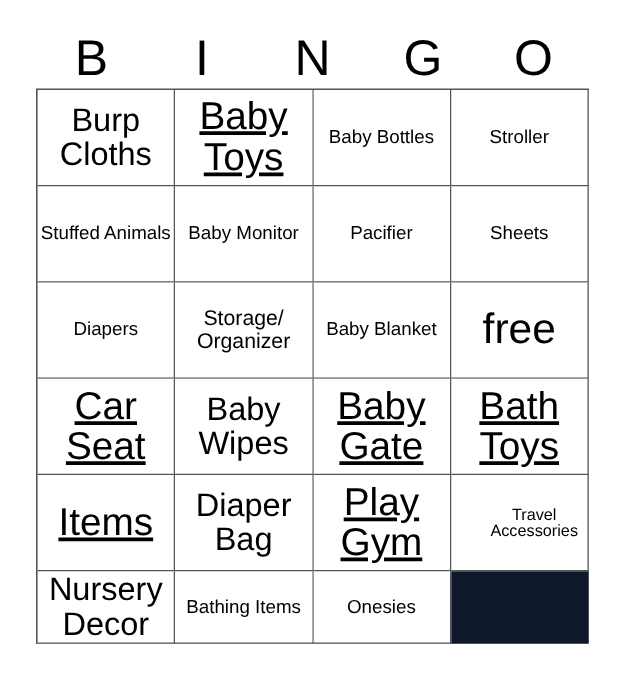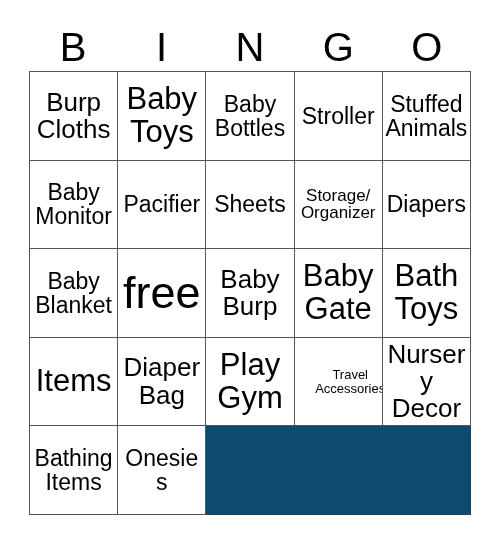--- a/index.html
+++ b/index.html
@@ -46,26 +46,26 @@
   }
 
   
   #grid {
     position: absolute;
     left: 29px;
     top: 71px;
     width: 442px;
     height: 444px;
     display: grid;
-    grid-template-columns: repeat(5, 1fr);
+    grid-template-columns: repeat(4, 1fr);
     grid-template-rows: repeat(5, 1fr);
     border-top: 1px solid #555555;
     border-left: 1px solid #555555;
     box-sizing: border-box;
-    background: #0c4a6e;
+    background: #0f172a;
   }
   .cell {
     border-right: 1px solid #555555;
     border-bottom: 1px solid #555555;
     box-sizing: border-box;
     display: flex;
     align-items: center;
     justify-content: center;
     text-align: center;
     padding: 1px 2px;
@@ -74,26 +74,26 @@
   }
   .cell-text {
     display: block;
     width: 100%;
     line-height: 1.05;
     word-wrap: break-word;
     hyphens: none;
   }
 
   
-  .s-xl  { font-size: 31px; }
+  .s-xl  { font-size: 31px; text-decoration: underline; }
   .s-lg  { font-size: 26px; }
-  .s-md  { font-size: 23px; }
+  .s-md  { font-size: 15px; }
   .s-sm  { font-size: 17px; }
   .s-xs  { font-size: 13px; margin-left: 24px; }
-  .s-free{ font-size: 45px; }
+  .s-free{ font-size: 34px; }
 </style>
 </head>
 <body>
 
 <div id="card">
 
   <div id="header-row">
     <div class="header-letter">B</div>
     <div class="header-letter">I</div>
     <div class="header-letter">N</div>
@@ -122,34 +122,37 @@
     <div class="cell">
         <span class="cell-text s-md">Baby Monitor</span>
       </div>
     <div class="cell">
         <span class="cell-text s-md">Pacifier</span>
       </div>
     <div class="cell">
         <span class="cell-text s-md">Sheets</span>
       </div>
     <div class="cell">
-        <span class="cell-text s-sm">Storage/ Organizer</span>
+        <span class="cell-text s-md">Diapers</span>
       </div>
 
     <div class="cell">
-        <span class="cell-text s-md">Diapers</span>
+        <span class="cell-text s-sm">Storage/ Organizer</span>
       </div>
     <div class="cell">
         <span class="cell-text s-md">Baby Blanket</span>
       </div>
     <div class="cell">
         <span class="cell-text s-free">free</span>
       </div>
     <div class="cell">
-        <span class="cell-text s-lg">Baby Burp</span>
+        <span class="cell-text s-xl">Car Seat</span>
+      </div>
+    <div class="cell">
+        <span class="cell-text s-lg">Baby Wipes</span>
       </div>
 
     <div class="cell">
         <span class="cell-text s-xl">Baby Gate</span>
       </div>
     <div class="cell">
         <span class="cell-text s-xl">Bath Toys</span>
       </div>
     <div class="cell">
         <span class="cell-text s-xl">Items</span>

